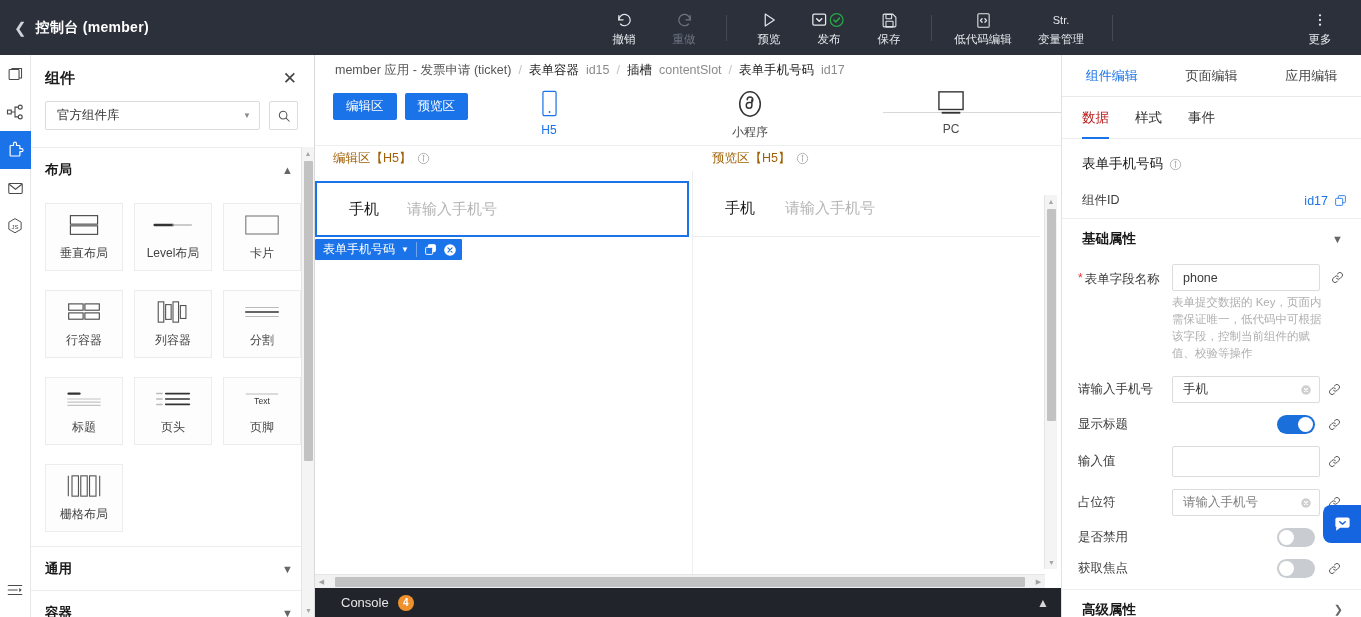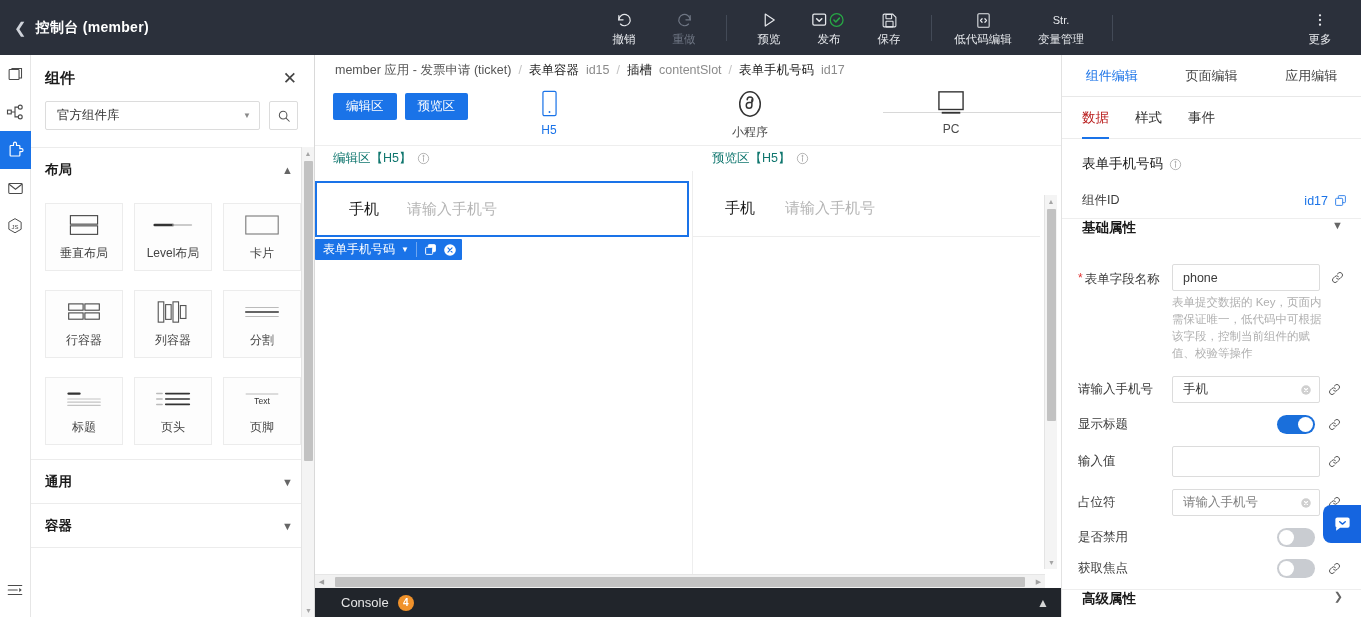--- a/index.html
+++ b/index.html
@@ -115,21 +115,21 @@
   .dev {
     position:absolute; top:5px; display:flex; flex-direction:column; align-items:center; gap:6px;
     cursor:pointer; width:60px;
   }
   .dev .dlabel { font-size:12px; color:#4a4a4a; }
   .dev.active .dlabel { color:#1a73e8; }
   .dev-line { position:absolute; top:27px; height:1px; background:#d8d8d8; }
 
   .zone-heads { display:flex; height:26px; border-top:1px solid #eee;}
   .zhead {
-    display:flex; align-items:center; gap:6px; font-size:12.5px; color:#0f766e;
+    display:flex; align-items:center; gap:6px; font-size:12.5px; color:#a16207;
   }
   .zhead .info { color:#a9a9a9; }
   .canvas-wrap { position:relative; height:416px; display:flex; }
   .edit-zone { width:378px; position:relative; background:#fff; border-right:1px solid #eee; }
   .prev-zone { width:347px; position:relative; background:#fff; }
 
   .field-box {
     position:absolute; left:0; top:10px; width:374px; height:56px;
     border:2px solid #1a73e8; background:#fff; display:flex; align-items:center;
   }
@@ -190,21 +190,21 @@
             font-size:13.5px; color:#1a1a1a; }
   .r-name .info { color:#a9a9a9; }
   .r-row {
     display:flex; align-items:center; min-height:35px; padding:0 14px 0 20px; gap:8px;
   }
   .r-row .rl { width:90px; font-size:12.5px; color:#3a3a3a; flex-shrink:0;}
   .r-row .rv { flex:1; display:flex; align-items:center; justify-content:flex-end;
                font-size:12.5px; color:#1a73e8; }
   .copy-ic { color:#1a73e8; cursor:pointer; margin-left:6px;}
   .rsect-head {
-    height:40px; display:flex; align-items:flex-start; justify-content:space-between;
+    height:40px; display:flex; align-items:center; justify-content:space-between;
     padding:0 18px 0 20px; border-top:1px solid #eee; cursor:pointer;
   }
   .rsect-title { font-size:13.5px; font-weight:bold; color:#1a1a1a; }
   .rsect-chev { color:#666; font-size:11px; }
   .prop-row { display:flex; align-items:flex-start; padding:6px 14px 6px 16px; gap:6px; }
   .prop-lab { width:88px; font-size:12.5px; color:#3a3a3a; padding-top:7px;
               display:flex; align-items:flex-start; gap:2px; flex-shrink:0;}
   .prop-lab .req { color:#e03131; font-size:12px; line-height:14px;}
   .prop-ctl { flex:1; }
   .tin {
@@ -509,20 +509,31 @@
           <div class="tile">
             <span class="tglyph" style="flex-direction:column;">
               <svg width="38" height="16" viewBox="0 0 42 16">
                 <path d="M3 2.5h36" stroke="#bbb" stroke-width="1.2" fill="none"></path>
                 <text x="21" y="13" font-size="9.5" fill="#333" text-anchor="middle" font-family="Liberation Sans">Text</text>
               </svg>
             </span>
             <span class="tlabel">页脚</span>
           </div>
 
+          <div class="tile">
+            <span class="tglyph">
+              <svg width="36" height="24" viewBox="0 0 38 26" fill="none" stroke="#555" stroke-width="1.2">
+                <path d="M2 2v22M36 2v22"></path>
+                <rect x="6" y="2" width="7" height="22"></rect>
+                  <rect x="15.5" y="2" width="7" height="22"></rect>
+                <rect x="25" y="2" width="7" height="22"></rect>
+              </svg>
+            </span>
+            <span class="tlabel">栅格布局</span>
+          </div>
 
         </div>
       </div>
 
       <div class="sect">
         <div class="sect-head">
           <span class="sect-title">通用</span>
           <span class="sect-chev">▼</span>
         </div>
       </div>

